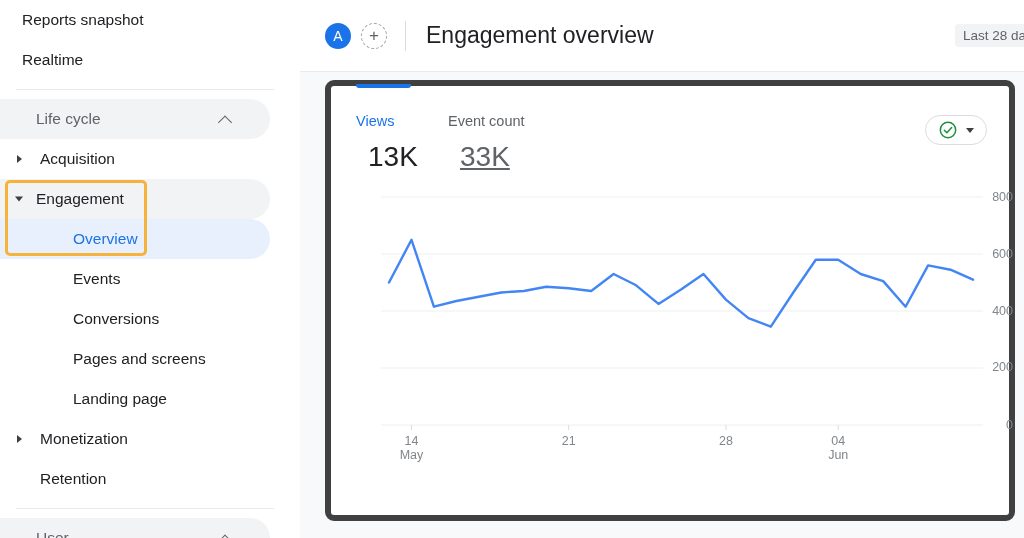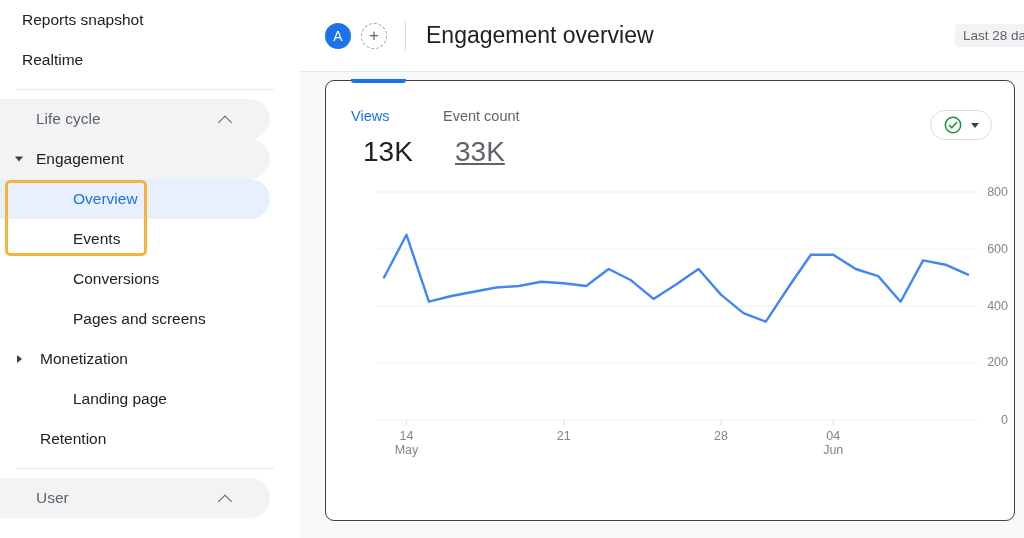--- a/index.html
+++ b/index.html
@@ -123,21 +123,21 @@
     background:#f1f3f4; border-radius: 4px;
     padding: 4px 8px; white-space: nowrap;
   }
 
   
   #card {
     position:absolute;
     left: 25px; top: 80px;
     width: 690px; height: 441px;
     background:#ffffff;
-    border: 1px solid #404040;
+    border: 6px solid #404040;
     border-radius: 9px;
   }
   .tab-underline{
     position:absolute; left: 25px; top: -2px;
     width: 55px; height: 4px; background:#1a73e8;
     border-radius: 0 0 3px 3px;
   }
   .metric { position:absolute; }
   .metric .lbl { font-size: 14.5px; line-height:1; }
   .metric .val { font-size: 28px; color:#202124; line-height:1; margin-top: 14px; font-weight:400;margin-left:12px; }
@@ -190,20 +190,24 @@
       <span class="nav-label">Realtime</span>
     </div>
 
     <div class="divider"></div>
 
     <div class="nav-row section pill-gray indent-0">
       <span class="nav-label">Life cycle</span>
       <span class="chev-up"></span>
     </div>
 
+    <div class="nav-row indent-1">
+      <span class="arrow-right"></span>
+      <span class="nav-label">Acquisition</span>
+    </div>
 
     <div class="nav-row pill-gray indent-1">
       <span class="arrow-down"></span>
       <span class="nav-label">Engagement</span>
     </div>
 
     <div class="nav-row pill-blue indent-2">
       <span class="nav-label sel-blue">Overview</span>
     </div>
 
@@ -212,27 +216,27 @@
     </div>
 
     <div class="nav-row indent-2">
       <span class="nav-label">Conversions</span>
     </div>
 
     <div class="nav-row indent-2">
       <span class="nav-label">Pages and screens</span>
     </div>
 
+    <div class="nav-row indent-2">
+      <span class="nav-label">Landing page</span>
+    </div>
+
     <div class="nav-row indent-1">
       <span class="arrow-right"></span>
       <span class="nav-label">Monetization</span>
-    </div>
-
-    <div class="nav-row indent-2">
-      <span class="nav-label">Landing page</span>
     </div>
 
     <div class="nav-row indent-1">
       <span class="nav-label">Retention</span>
     </div>
 
     <div class="divider"></div>
 
     <div class="nav-row section pill-gray indent-0">
       <span class="nav-label">User</span>

